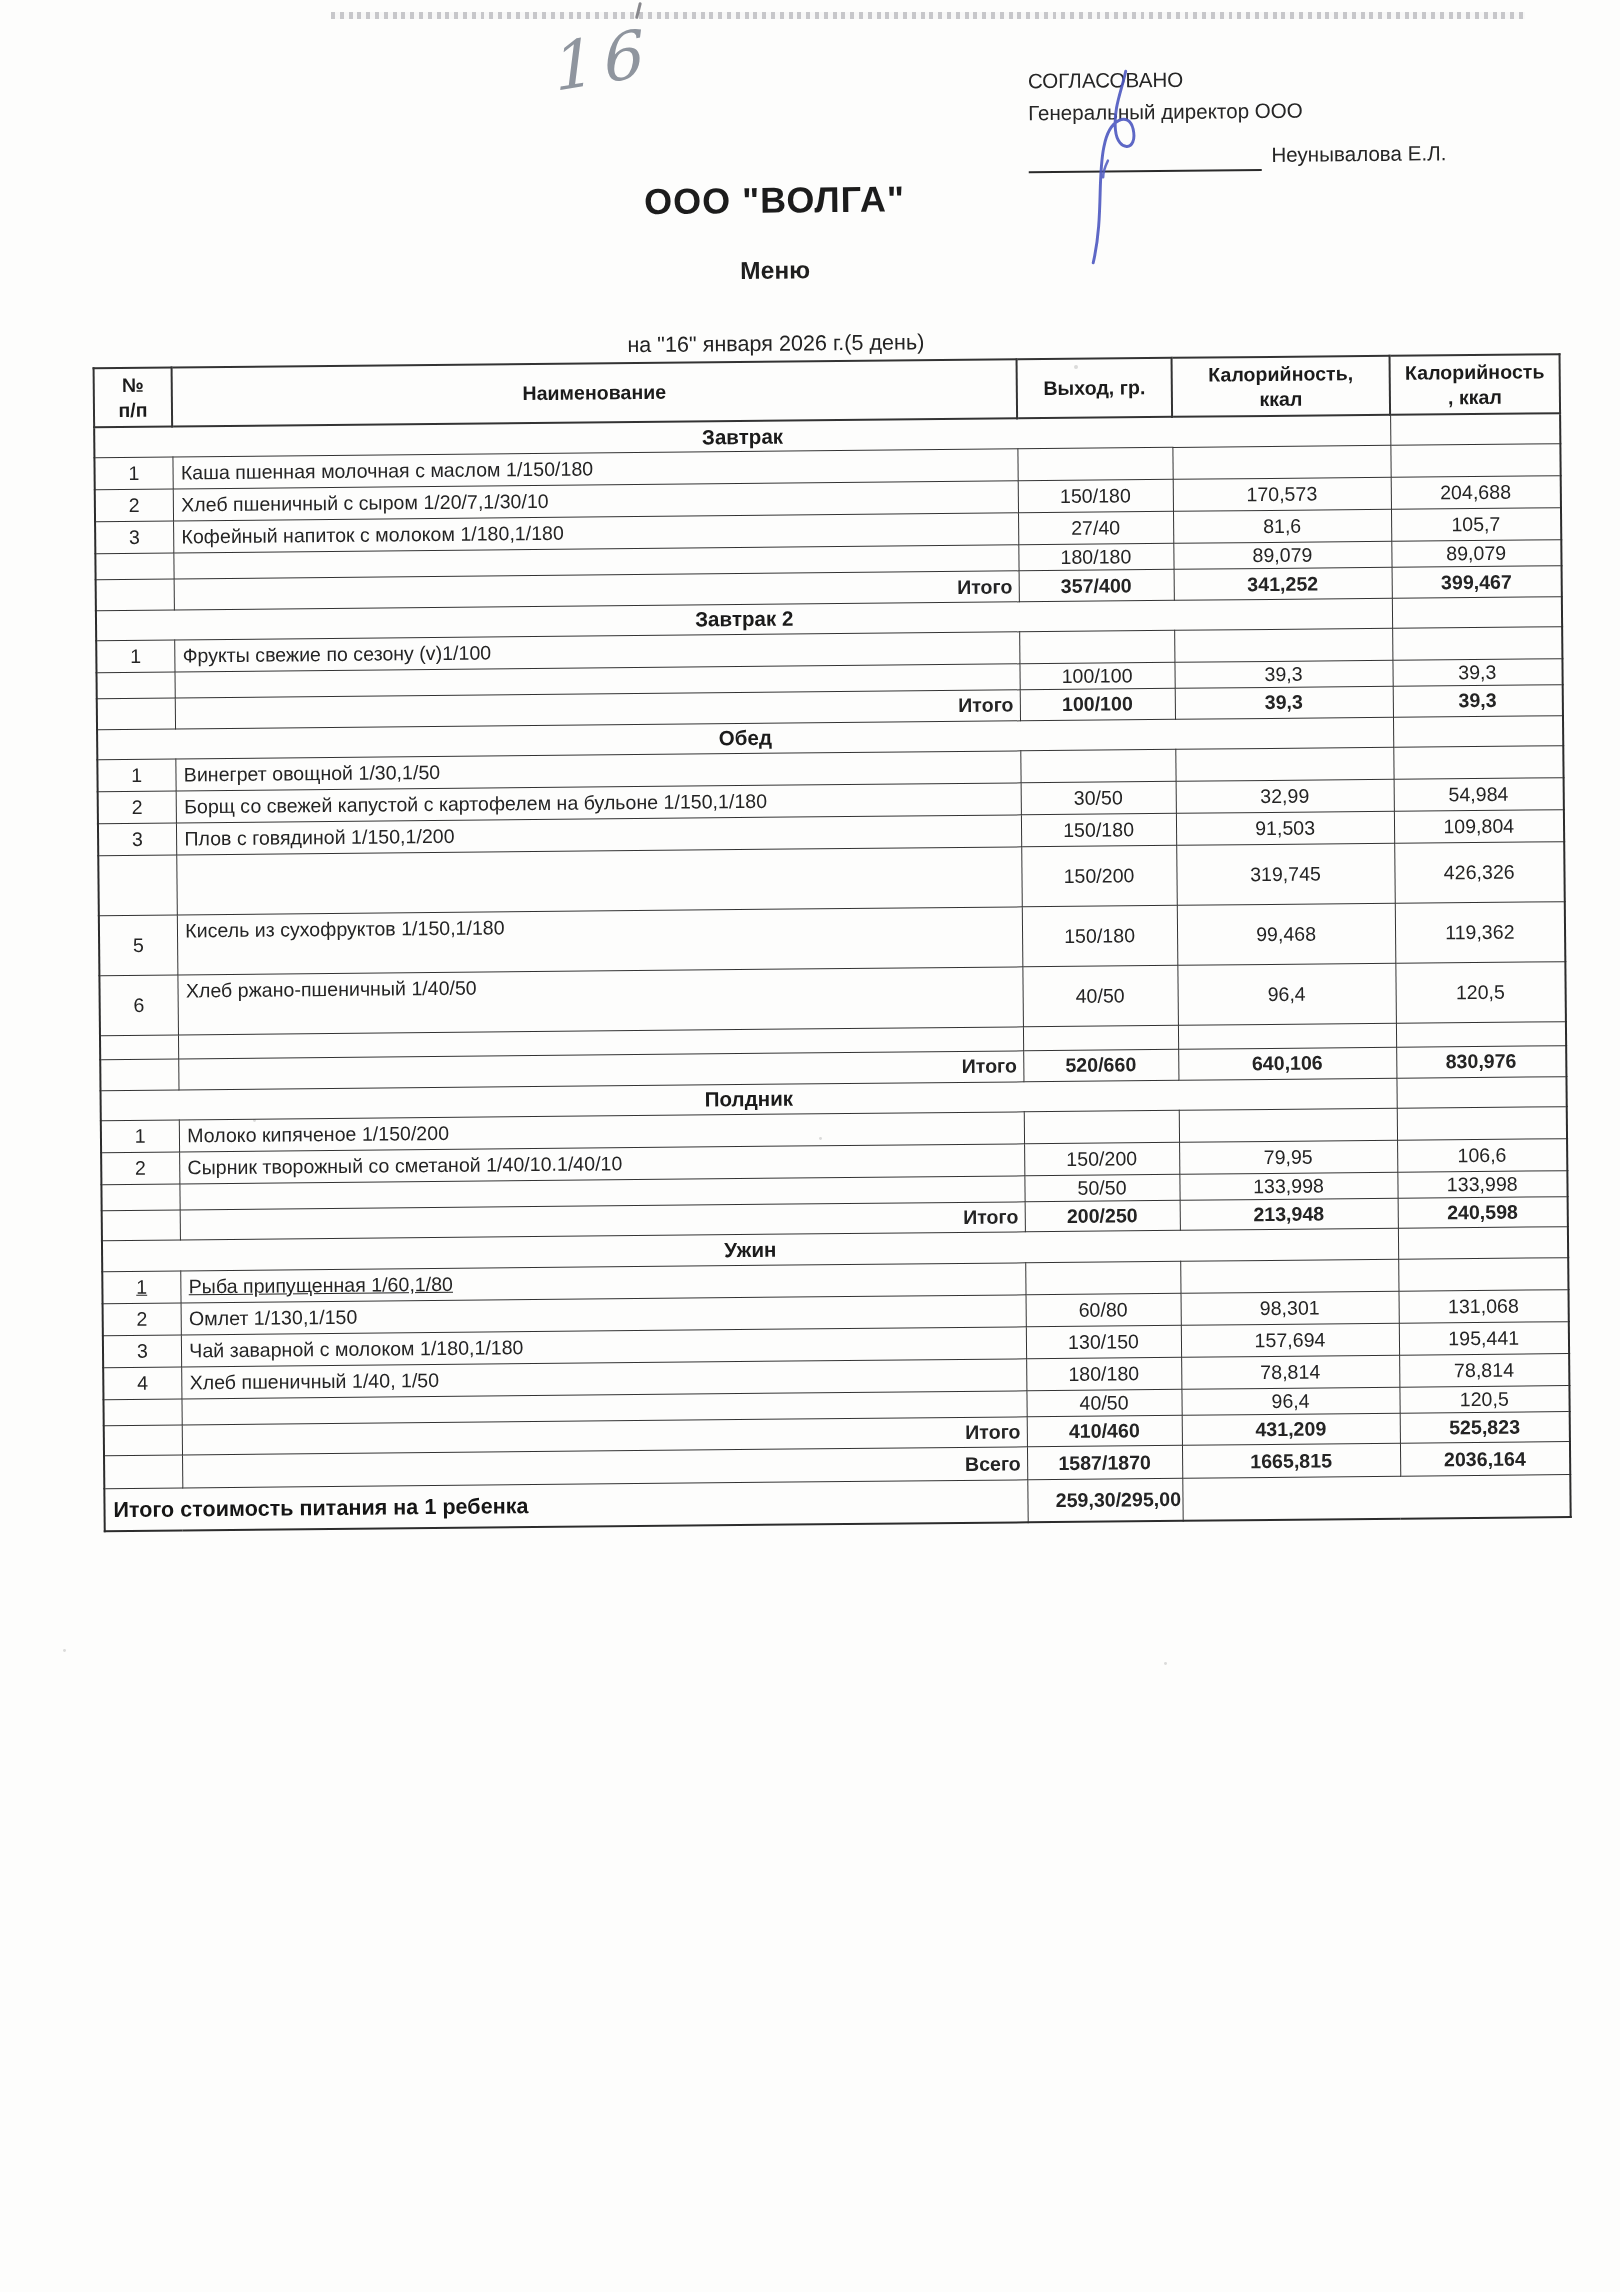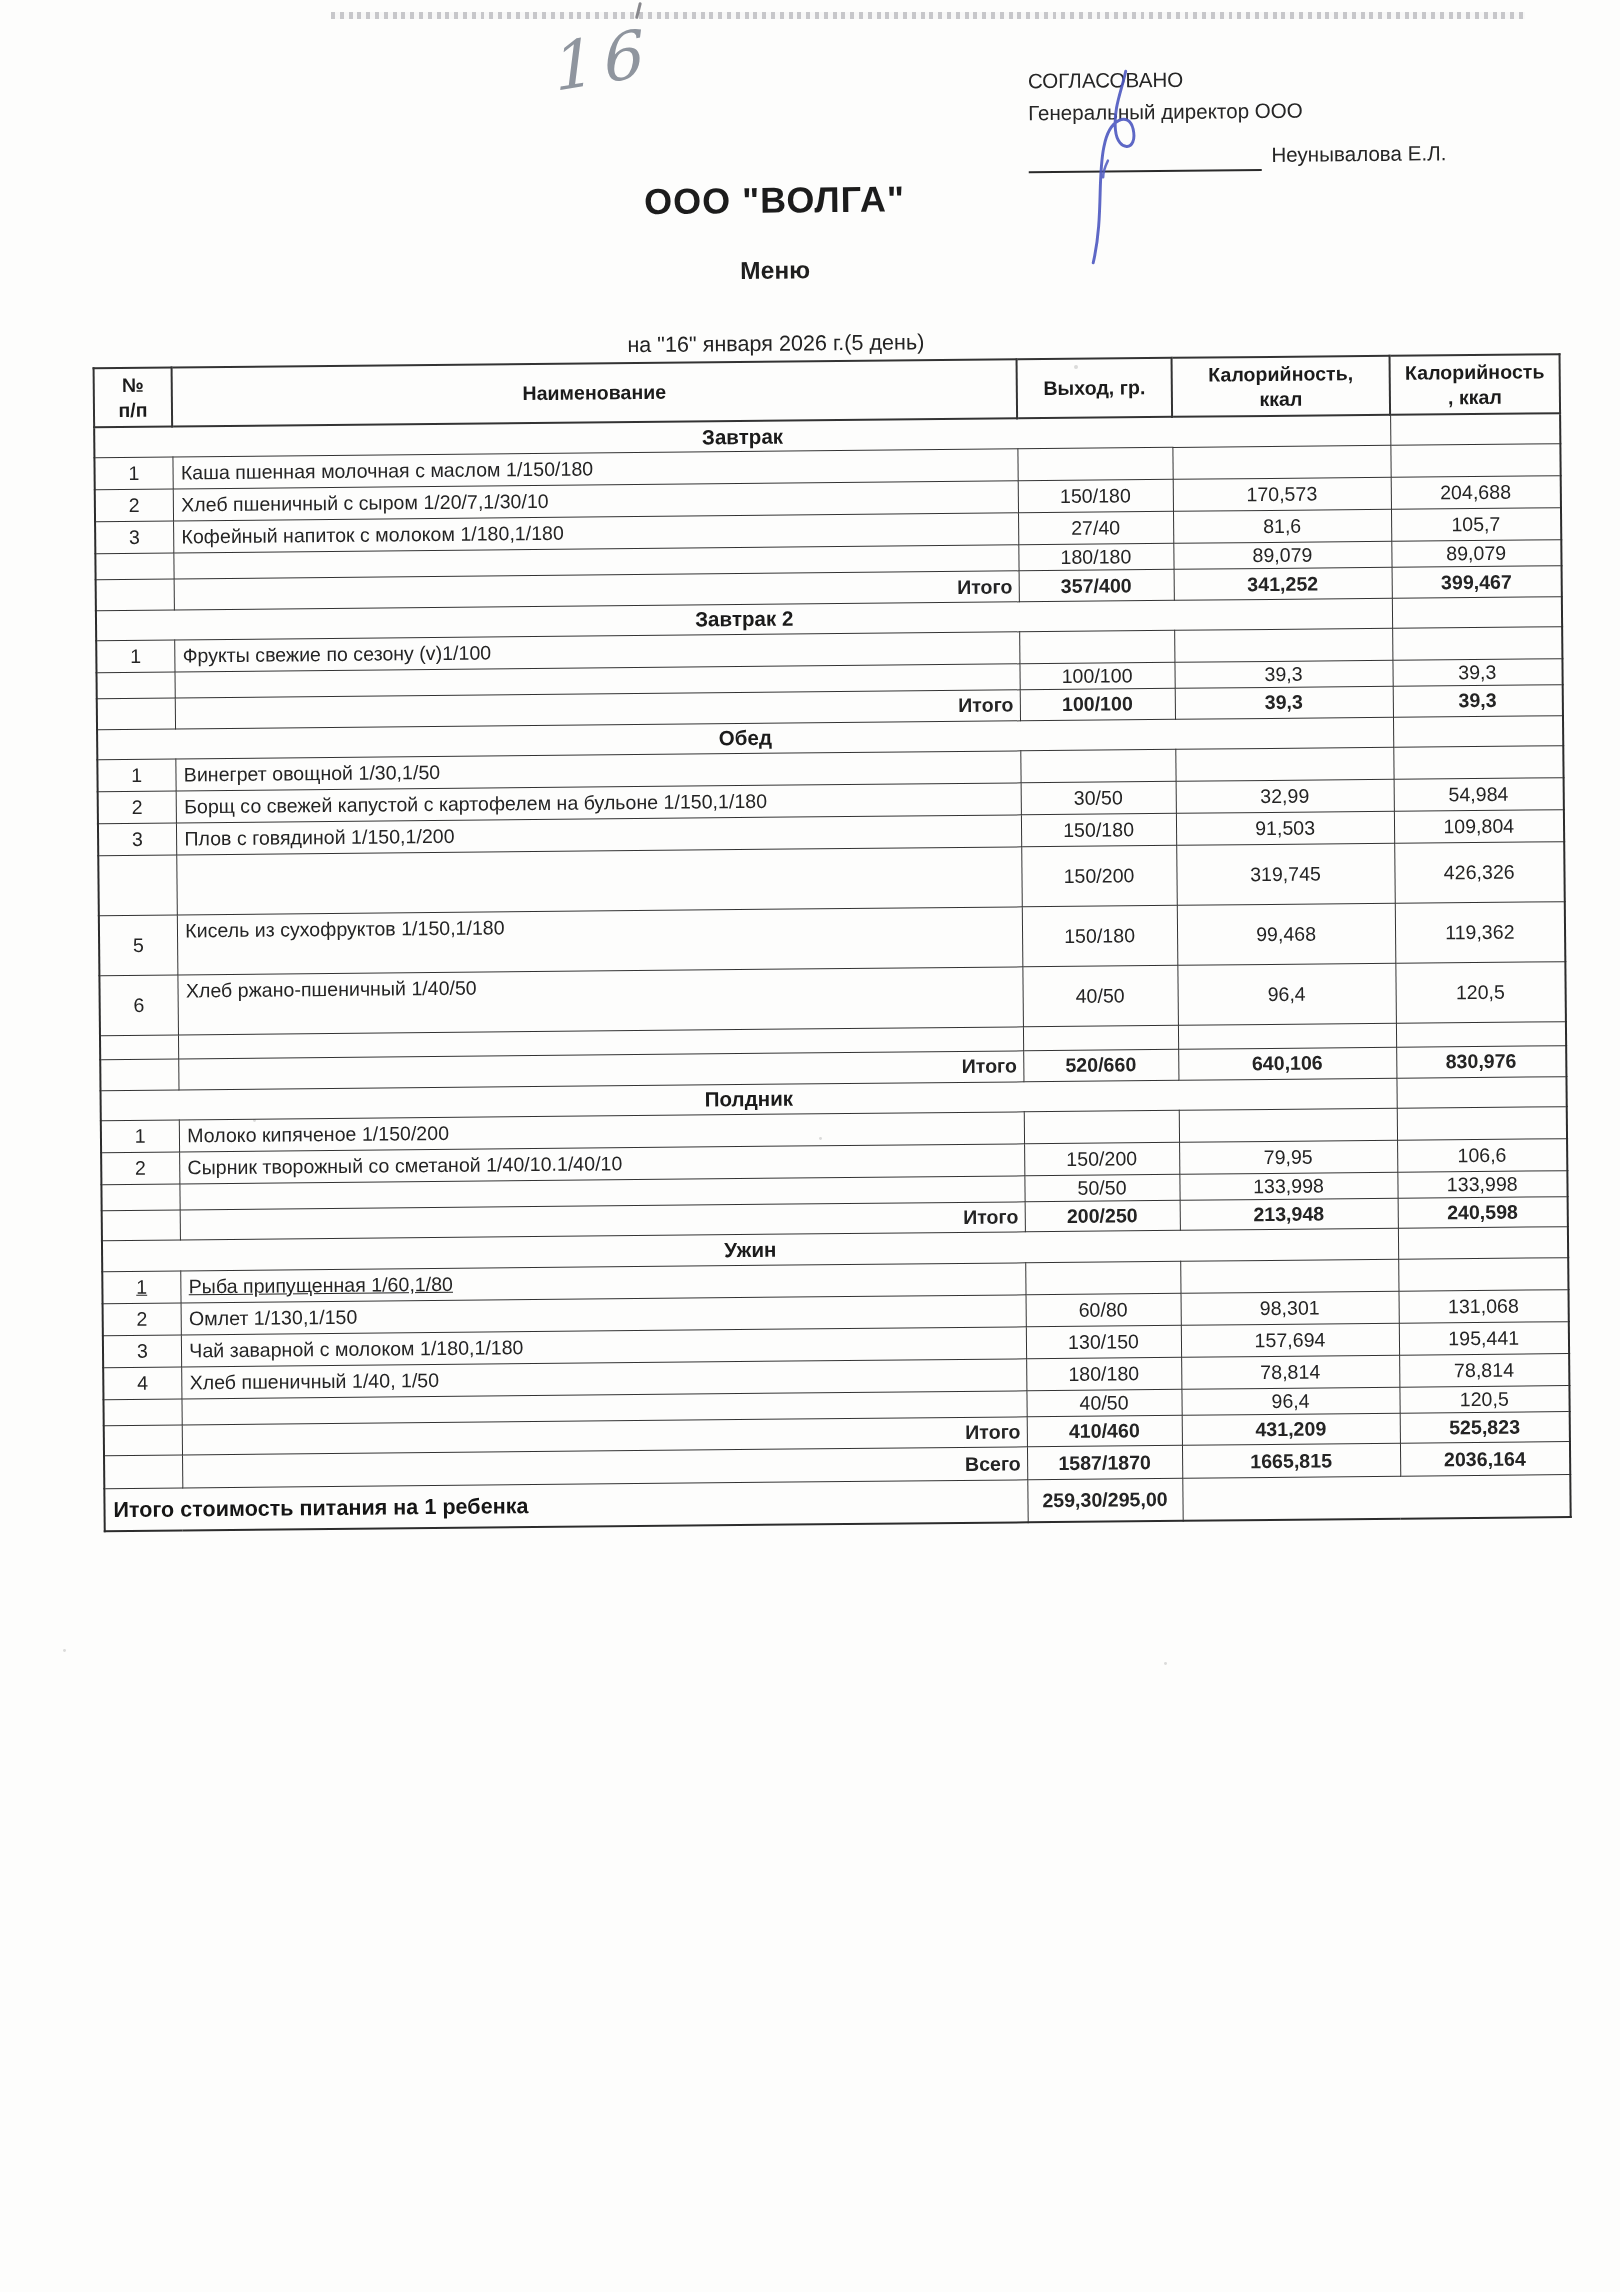--- a/index.html
+++ b/index.html
@@ -36,21 +36,21 @@
   tr.item td{height:29px;}
   tr.sec td{height:27.4px;}
   tr.spacer td{height:21.6px;}
   tr.totals td{height:27.4px;font-weight:bold;}
   tr.grand td{height:30px;}
   tr.tall td{height:54px;}
   tr.tall td.c-name{vertical-align:top;padding-top:3.9px;}
   .u{text-decoration:underline;}
   tr.cost td{height:39px;}
   .cost-label{font-weight:bold;font-size:21.6px;border:2.9px solid #1e1e1e;padding-left:7.8px;color:#151515;}
-  .cost-value{font-weight:bold;font-size:19.6px;border:2.9px solid #1e1e1e;text-align:center;margin-left:36px;}
+  .cost-value{font-weight:bold;font-size:19.6px;border:2.9px solid #1e1e1e;text-align:right;margin-left:36px;}
   .nb{border:none !important;}
 </style>
 </head>
 <body>
 
 <div class="page">
 
   <div class="scan-artifact"></div>
   <div class="stray-mark"></div>
 

